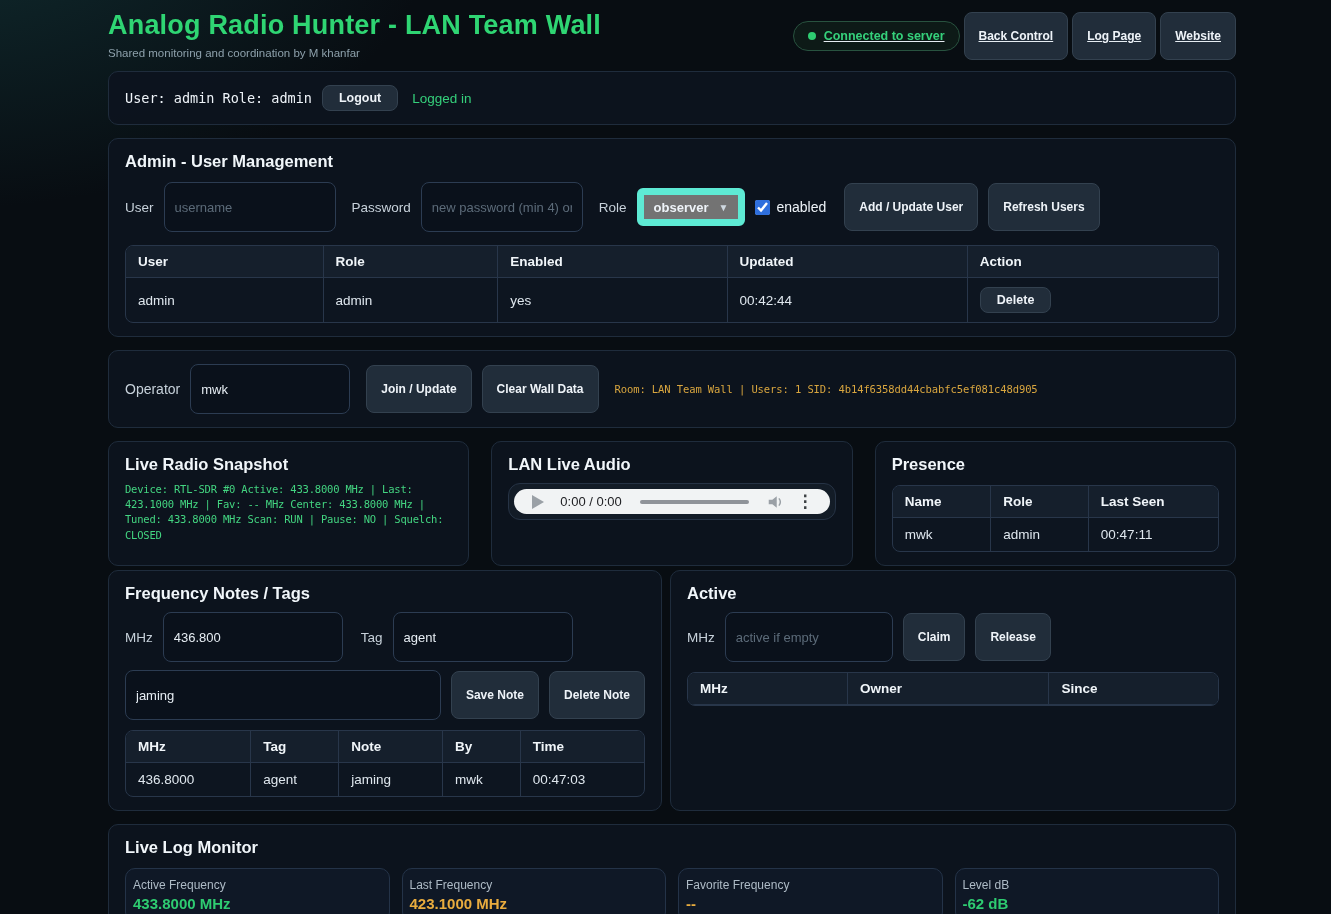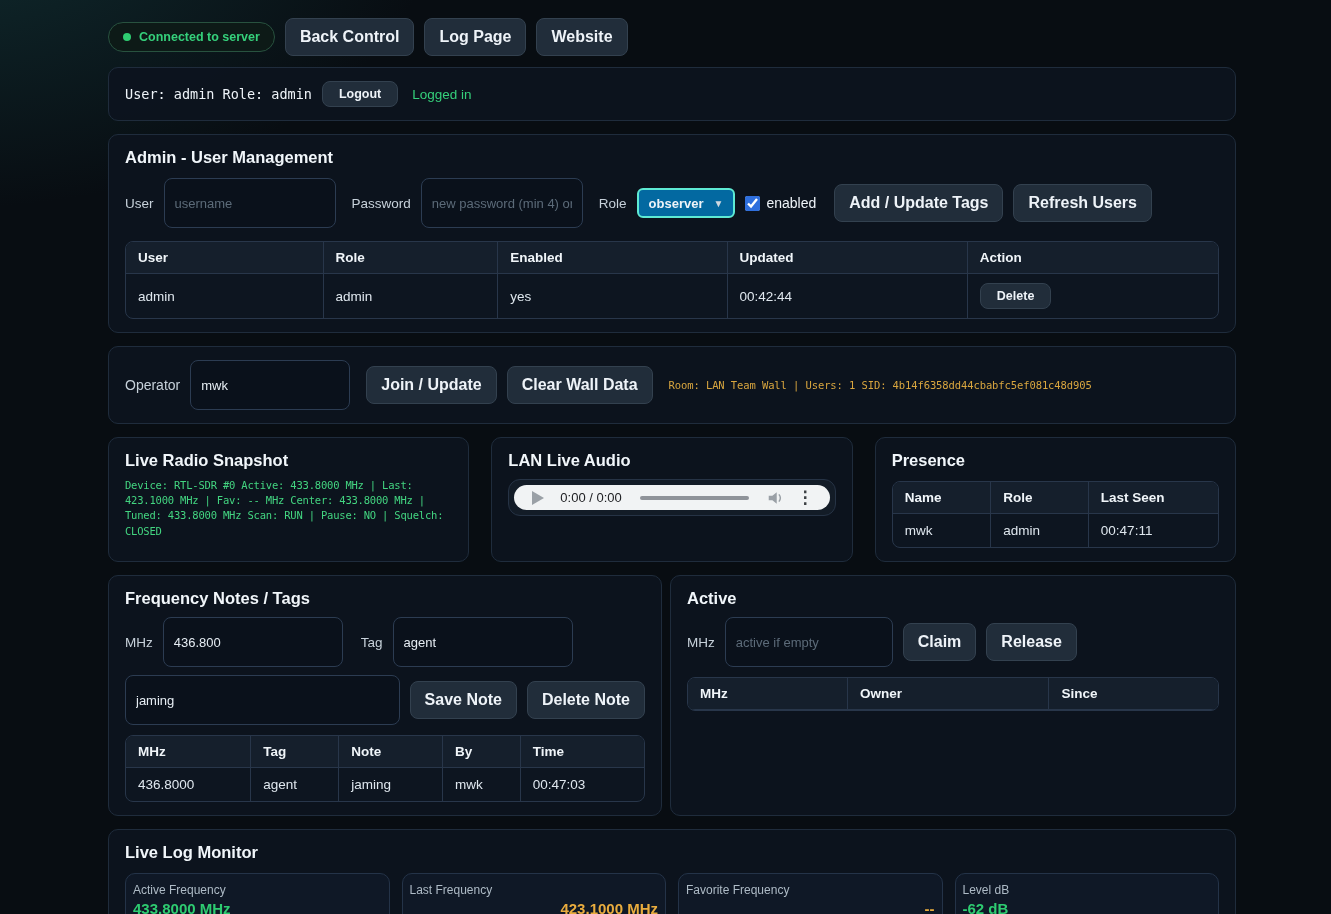--- a/index.html
+++ b/index.html
@@ -11,31 +11,31 @@
       radial-gradient(600px 300px at 30% -20%, rgba(14,40,46,0.35), rgba(8,14,19,0) 60%),
       #080d12;
     color: #e6edf3;
   }
   .page { margin-left: 108px; width: 1128px; padding-top: 10px; }
 
   
   .header { display: flex; justify-content: space-between; align-items: flex-start; margin-bottom: 11px; }
   .h-title { font-size: 27px; font-weight: 700; color: #2fd573; letter-spacing: .2px; }
   .h-sub { font-size: 11.5px; color: #8da0ab; margin-top: 6px; }
-  .h-right { display: flex; gap: 10px; align-items: center; margin-top: 8px; }
+  .h-right { display: flex; gap: 4px; align-items: center; margin-top: 2px; text-decoration: underline; }
   .badge {
     display: flex; align-items: center; gap: 8px;
     border: 1px solid #28523f; background: #0d1a17; color: #35d07b;
     font-size: 12.5px; font-weight: 700; padding: 7px 14px; border-radius: 17px;
   }
   .dot { width: 8px; height: 8px; border-radius: 50%; background: #2ecc71; }
   .btn {
     background: #212d3a; border: 1px solid #33414f; color: #eef3f8;
     font-family: "Liberation Sans", sans-serif;
-    font-size: 16px; font-weight: 700; padding: 9px 14px; border-radius: 8px; cursor: pointer;
+    font-size: 12px; font-weight: 700; padding: 16px 14px; border-radius: 8px; cursor: pointer;
   }
   .btn.small { padding: 5px 16px; font-size: 12.5px; }
   .btn.muted { color: #93a0ac; background: #1a242f; border-color: #2a3745; }
 
   
   .panel {
     background: rgba(13,20,30,0.92);
     border: 1px solid #1f2c3c;
     border-radius: 10px;
     padding: 13px 16px;
@@ -47,69 +47,73 @@
   .mono { font-family: "DejaVu Sans Mono", monospace; }
 
   input[type=text], input[type=password] {
     background: #0a111b; border: 1px solid #2c3c52; border-radius: 8px;
     color: #e6edf3; font-size: 13px; padding: 24px 10px; height: 18px; outline: none;
     font-family: "Liberation Sans", sans-serif;
   }
   input::placeholder { color: #5c6b79; }
   .select {
     display: flex; align-items: center; gap: 10px; height: 30px;
-    background: #0369a1; border: 2px solid #5eead4; border-radius: 6px;
+    background: #737373; border: 7px solid #5eead4; border-radius: 6px;
     color: #eef3f8; font-size: 13px; font-weight: 600; padding: 12px 10px; cursor: pointer;
   }
   .chev { font-size: 10px; color: #cfd8e0; }
   input[type=checkbox] { width: 15px; height: 15px; accent-color: #2f6fdd; cursor: pointer; }
 
   
   .tbl { border: 1px solid #28364a; border-radius: 8px; overflow: hidden; background: #0d1520; }
   table { width: 100%; border-collapse: separate; border-spacing: 0; }
   th { text-align: left; background: #151f2c; color: #f0f5f9; font-size: 13.5px; font-weight: 700;
        padding: 8px 12px; border-bottom: 1px solid #28364a; }
   td { font-size: 13.5px; color: #dfe7ee; padding: 9px 12px; }
   th + th, td + td { border-left: 1px solid #28364a; }
 
   
   .userline { font-size: 13.5px; color: #eef3f8; }
   .loggedin { color: #35d07b; font-size: 13.5px; margin-left: 4px; }
   .roominfo { color: #d9a63f; font-size: 10.5px; margin-left: 6px; letter-spacing: -0.1px; }
 
   
-  .grid3 { display: grid; grid-template-columns: 1fr 1fr 1fr; gap: 22px; margin-bottom: 13px; }
+  .grid3 { display: grid; grid-template-columns: 1fr 1fr 1fr; gap: 22px; margin-bottom: 4px; }
   .grid3 .panel, .grid2 .panel { margin-bottom: 0; }
   .grid2 { display: grid; grid-template-columns: 554px 1fr; gap: 8px; margin-bottom: 13px; }
   .snapshot-text { color: #43d581; font-size: 10.5px; line-height: 1.45; letter-spacing: -0.2px; }
   .stream { color: #c3cdd5; font-size: 11.5px; }
 
   
   .audio-shell { background: #131c27; border: 1px solid #263345; border-radius: 12px; padding: 5px; margin-top: 9px; }
   .audio-player { background: #f1f3f4; border-radius: 21px; height: 25px; display: flex; align-items: center; padding: 0 14px; gap: 10px; }
   .play-tri { width: 0; height: 0; border-left: 12px solid #9aa0a6; border-top: 7px solid transparent; border-bottom: 7px solid transparent; margin-left: 4px; }
   .a-time { color: #202124; font-size: 13px; white-space: nowrap; margin-left: 6px; }
   .a-track { flex: 1; height: 4px; border-radius: 2px; background: #8f9399; margin: 0 8px; }
   .kebab { color: #3c4043; font-size: 17px; font-weight: 700; padding: 0 2px; cursor: pointer; }
 
   
   .cards4 { display: grid; grid-template-columns: repeat(4, 1fr); gap: 12px; margin-bottom: 10px; }
   .cards4.two { grid-template-columns: repeat(4, 1fr); }
   .card { background: #0f1826; border: 1px solid #243348; border-radius: 10px; padding: 9px 7px; min-height: 51px; }
   .c-label { font-size: 12px; color: #aebbc6; margin-bottom: 3px; }
   .c-value { font-size: 15px; font-weight: 700; }
   .val-green { color: #2ecc71; }
-  .val-amber { color: #e9ac3e; text-align: right; }
+  .val-amber { color: #e9ac3e; }
 </style>
 </head>
 <body>
 
 <div class="page">
 
   <div class="header">
+    <div>
+      <div class="h-title">Analog Radio Hunter - LAN Team Wall</div>
+      <div class="h-sub">Shared monitoring and coordination by M khanfar</div>
+    </div>
     <div class="h-right">
       <div class="badge">
         <span class="dot"></span>
         <span>Connected to server</span>
       </div>
       <button class="btn">Back Control</button>
       <button class="btn">Log Page</button>
       <button class="btn">Website</button>
     </div>
   </div>
@@ -129,21 +133,21 @@
       <input type="text" style="width: 172px;" placeholder="username">
       <span class="lbl" style="margin-left:6px;">Password</span>
       <input type="text" style="width: 162px;" placeholder="new password (min 4) or empty">
       <span class="lbl" style="margin-left:6px;">Role</span>
       <div class="select">
         <span>observer</span>
         <span class="chev">▼</span>
       </div>
       <input type="checkbox" checked="" style="">
       <span class="lbl" style="font-size:14px;color:#eef3f8;margin-left:-4px;">enabled</span>
-      <button class="btn" style="margin-left:8px;">Add / Update Tags</button>
+      <button class="btn" style="margin-left:8px;">Add / Update User</button>
       <button class="btn">Refresh Users</button>
     </div>
     <div class="tbl">
       <table>
         <thead>
           <tr>
             <th style="width:18%">User</th>
             <th style="width:16%">Role</th>
             <th style="width:21%">Enabled</th>
             <th style="width:22%">Updated</th>

